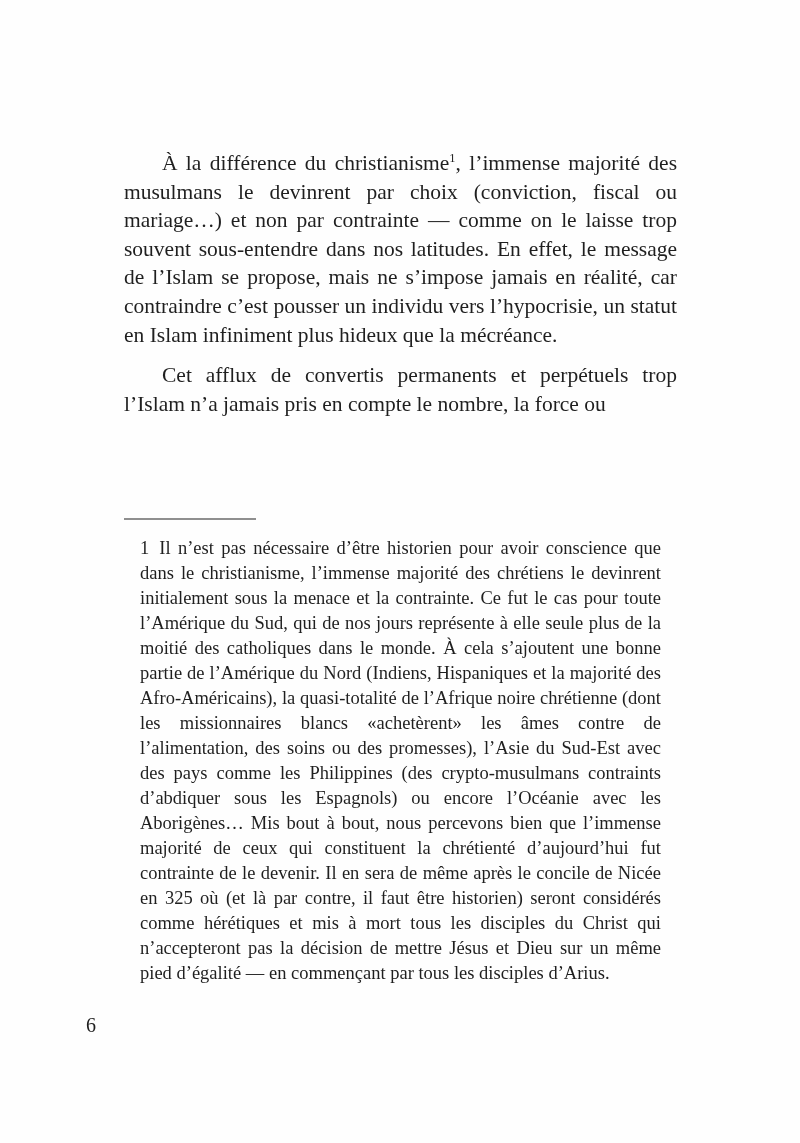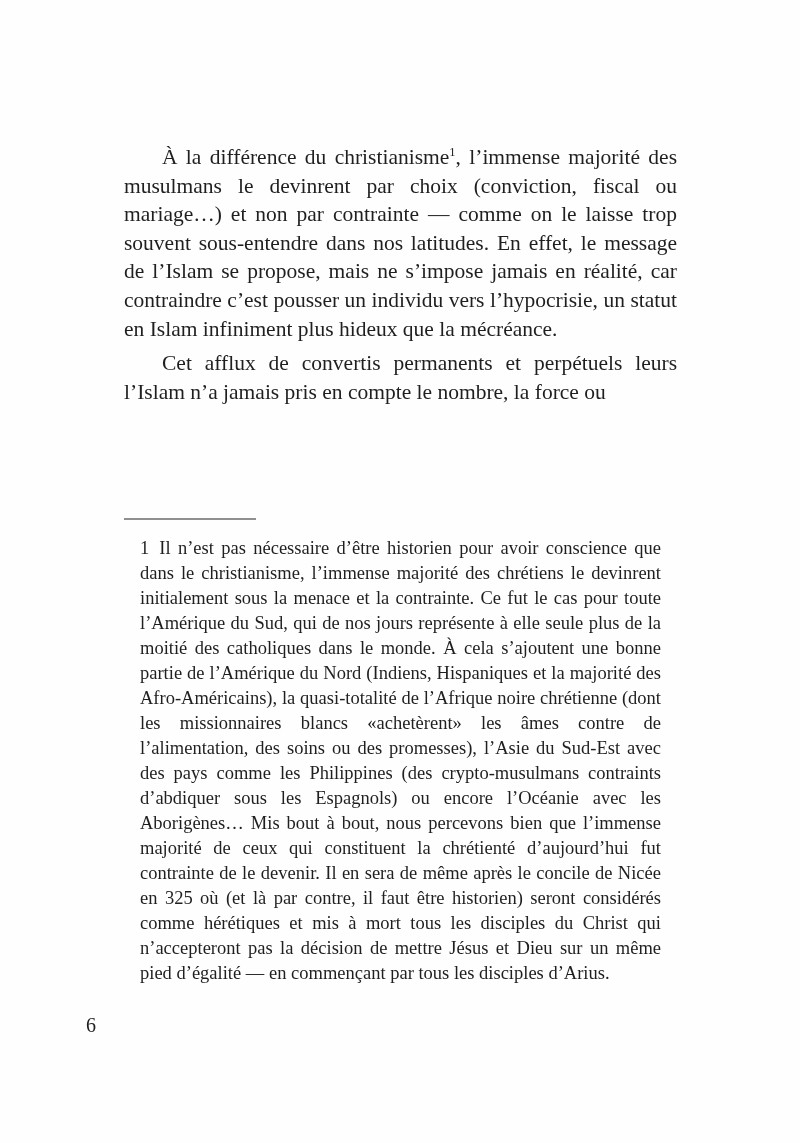--- a/index.html
+++ b/index.html
@@ -23,21 +23,21 @@
     width: 553px;
     font-size: 21.5px;
     line-height: 28.6px;
     text-align: justify;
   }
   .para {
     margin: 0;
   }
   .para.indented {
     text-indent: 38px;
-    margin-top: 6px;
+    margin-top: 12px;
   }
   .fn-ref {
     font-size: 12.5px;
     line-height: 0;
     vertical-align: super;
   }
   .footnote-section {
     position: absolute;
     left: 124px;
     top: 518px;
@@ -68,21 +68,21 @@
 </style>
 </head>
 <body>
 
 <div class="page">
 
   <div class="main-text">
 
     <p class="para indented"><span>À la différence du christianisme</span><sup class="fn-ref">1</sup><span>, l’immense majorité des musulmans le devinrent par choix (conviction, fiscal ou mariage…) et non par contrainte — comme on le laisse trop souvent sous-entendre dans nos latitudes. En effet, le message de l’Islam se propose, mais ne s’impose jamais en réalité, car contraindre c’est pousser un individu vers l’hypocrisie, un statut en Islam infiniment plus hideux que la mécréance.</span></p>
 
-    <p class="para indented"><span>Cet afflux de convertis permanents et perpétuels leurs l’Islam n’a jamais pris en compte le nombre, la force ou</span></p>
+    <p class="para indented"><span>Cet afflux de convertis permanents et perpétuels trop l’Islam n’a jamais pris en compte le nombre, la force ou</span></p>
   </div>
 
   <div class="footnote-section">
     <hr class="footnote-rule">
     <p class="footnote-text"><span class="footnote-marker">1</span><span>Il n’est pas nécessaire d’être historien pour avoir conscience que dans le christianisme, l’immense majorité des chrétiens le devinrent initialement sous la menace et la contrainte. Ce fut le cas pour toute l’Amérique du Sud, qui de nos jours représente à elle seule plus de la moitié des catholiques dans le monde. À cela s’ajoutent une bonne partie de l’Amérique du Nord (Indiens, Hispaniques et la majorité des Afro-Américains), la quasi-totalité de l’Afrique noire chrétienne (dont les missionnaires blancs «achetèrent» les âmes contre de l’alimentation, des soins ou des promesses), l’Asie du Sud-Est avec des pays comme les Philippines (des crypto-musulmans contraints d’abdiquer sous les Espagnols) ou encore l’Océanie avec les Aborigènes… Mis bout à bout, nous percevons bien que l’immense majorité de ceux qui constituent la chrétienté d’aujourd’hui fut contrainte de le devenir. Il en sera de même après le concile de Nicée en 325 où (et là par contre, il faut être historien) seront considérés comme hérétiques et mis à mort tous les disciples du Christ qui n’accepteront pas la décision de mettre Jésus et Dieu sur un même pied d’égalité — en commençant par tous les disciples d’Arius.</span></p>
   </div>
 
   <div class="page-number">6</div>
 
 </div>

